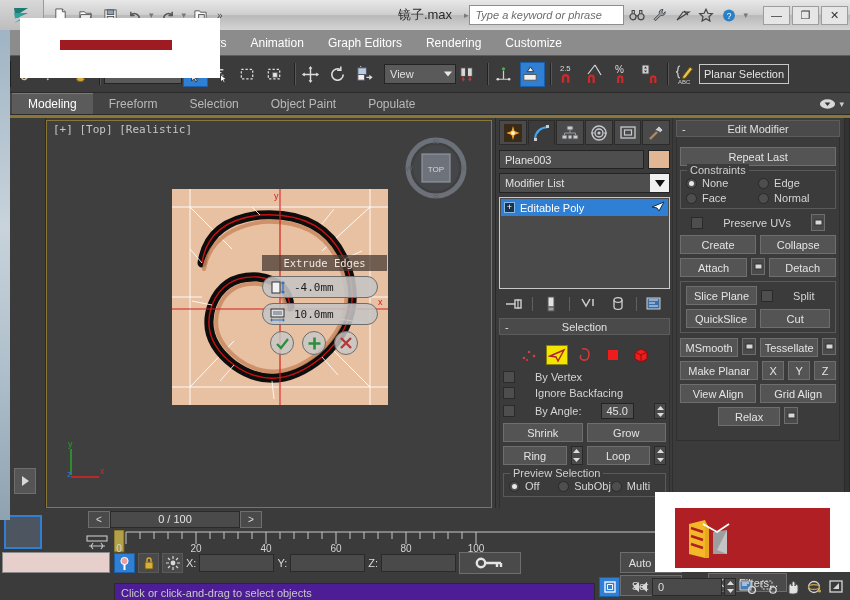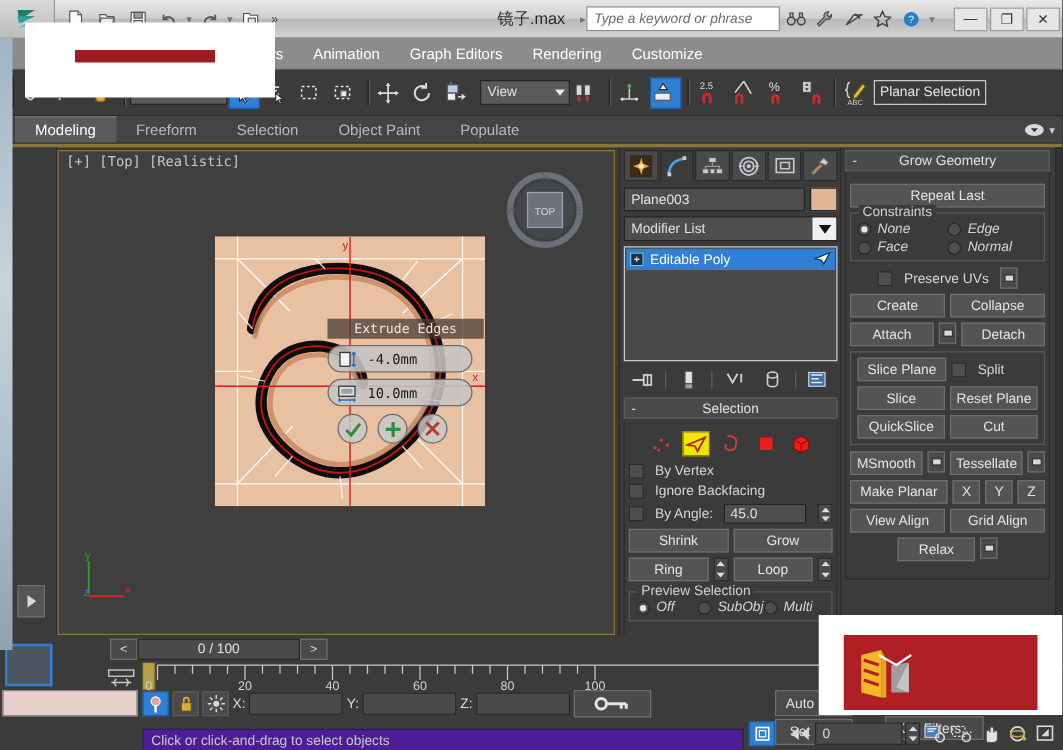--- a/index.html
+++ b/index.html
@@ -182,41 +182,41 @@
   .rhead {
     height:17px; background:#4a4a4a; border:1px solid #5c5c5c;
     display:flex; align-items:center; justify-content:center; position:relative;
     font-size:11px; color:#e0e0e0;
   }
   .rhead .minus { position:absolute; left:5px; }
   .rbody { border:1px solid #2f2f2f; border-top:none; padding:10px 3px; background:#3b3b3b; }
   .selicons { display:flex; align-items:center; justify-content:center; gap:6px; margin-bottom:6px; }
   .selico { width:22px; height:20px; display:flex; align-items:center; justify-content:center; }
   .selico.active { background:#f2e500; border:1px solid #8a8200; }
-  .chkrow { display:flex; align-items:center; gap:9px; margin-bottom:4px; font-size:11px; }
+  .chkrow { display:flex; align-items:center; gap:20px; margin-bottom:4px; font-size:11px; }
   .chk { width:12px; height:12px; background:#4e4e4e; border:1px solid #2a2a2a; flex:none; }
   .spin {
     height:16px; background:#4e4e4e; border:1px solid #232323;
     display:flex; align-items:center; padding-left:4px; font-size:11px; color:#e2e2e2;
   }
   .spinarrows {
     width:12px; height:16px; background:#4a4a4a; border:1px solid #2a2a2a;
     display:flex; flex-direction:column; align-items:center; justify-content:space-around; flex:none;
   }
   .btn {
     height:19px; background:#545454; border:1px solid #6e6e6e;
     display:flex; align-items:center; justify-content:center;
     font-size:11px; color:#e4e4e4; flex:1;
   }
   .btnrow { display:flex; gap:4px; margin-bottom:4px; }
   .sqbtn { width:14px; height:17px; background:#4a4a4a; border:1px solid #6e6e6e; flex:none;
            display:flex; align-items:center; justify-content:center; }
   .grpbox { border:1px solid #5a5a5a; padding:6px 5px 4px; margin-bottom:5px; position:relative; }
   .grplabel { position:absolute; top:-7px; left:6px; background:#3b3b3b; padding:0 3px; font-size:11px; color:#d0d0d0; }
-  .radrow { display:flex; margin-bottom:3px;font-style:italic; }
+  .radrow { display:flex; margin-bottom:3px; }
   .radcell { flex:1; display:flex; align-items:center; gap:5px; font-size:11px; }
   .rad { width:11px; height:11px; border-radius:50%; background:#4e4e4e; border:1px solid #2a2a2a;
          display:flex; align-items:center; justify-content:center; flex:none; }
   .rad .dot { width:5px; height:5px; border-radius:50%; background:#e8e8e8; }
   .scrollcol { width:6px; background:#333; border:1px solid #2a2a2a; margin-left:2px; }
   
   .bottom { height:92px; background:#3b3b3b; position:relative; }
   .timeline-row { display:flex; height:44px; padding-top:2px; }
   .mini-vp {
     width:46px; height:44px; display:flex; align-items:center; justify-content:center; flex:none;
@@ -870,21 +870,21 @@
             </div>
           </div>
         </div>
       </div>
     </div>
 
     <div class="cpcol right">
       <div class="rollout">
         <div class="rhead">
           <span class="minus">-</span>
-          <span>Grow Geometry</span>
+          <span>Edit Modifier</span>
         </div>
         <div class="rbody">
           <div class="btnrow">
             <div class="btn">Repeat Last</div>
           </div>
           <div class="grpbox">
             <span class="grplabel">Constraints</span>
             <div class="radrow">
               <span class="radcell">
                 <span class="rad">
@@ -930,24 +930,20 @@
             </div>
             <div class="btn">Detach</div>
           </div>
           <div class="grpbox" style="padding-top:4px;">
             <div class="btnrow">
               <div class="btn">Slice Plane</div>
               <span class="chkrow" style="margin-bottom:0;flex:1;">
                 <span class="chk"></span>
                 <span>Split</span>
               </span>
-            </div>
-            <div class="btnrow">
-              <div class="btn">Slice</div>
-              <div class="btn">Reset Plane</div>
             </div>
             <div class="btnrow" style="margin-bottom:0;">
               <div class="btn">QuickSlice</div>
               <div class="btn">Cut</div>
             </div>
           </div>
           <div class="btnrow">
             <div class="btn">MSmooth</div>
             <div class="sqbtn">
               <svg width="9" height="9" viewBox="0 0 9 9">

